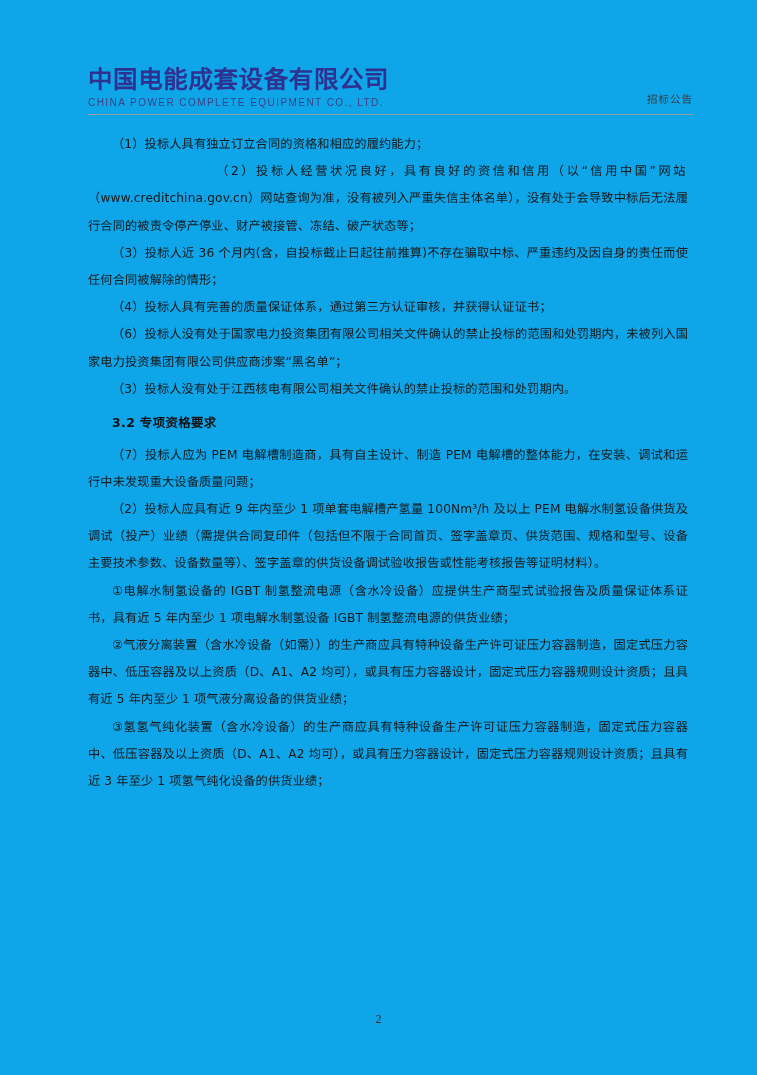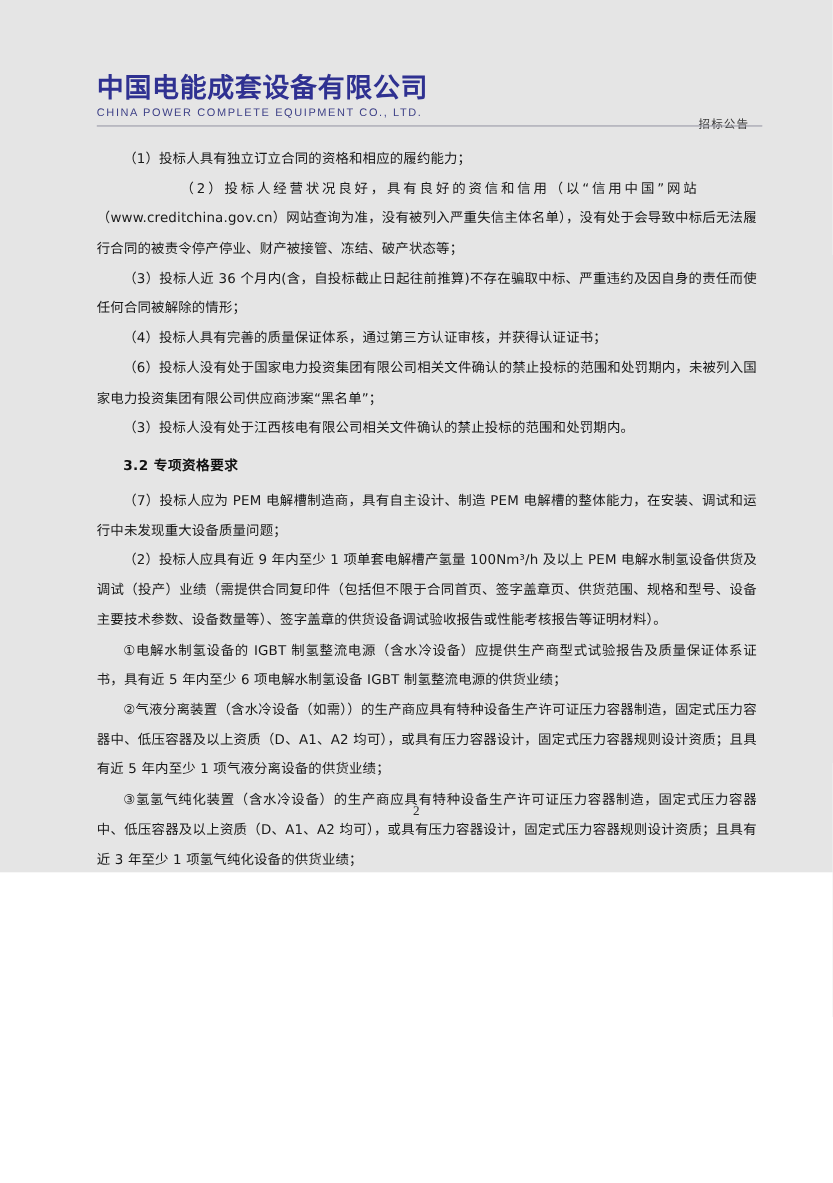--- a/index.html
+++ b/index.html
@@ -13,22 +13,22 @@
     background: #ffffff;
     font-family: "DejaVu Sans", "Liberation Sans", sans-serif;
     color: #1a1a1a;
     position: relative;
     overflow: hidden;
   }
 
   .page {
     position: relative;
     width: 757px;
-    height: 793px;
-    background: #e5e5e5;
+    height: 1075px;
+    background: #0ea5e9;
     box-sizing: border-box;
   }
 
   
   .page-header {
     position: absolute;
     left: 88px;
     top: 68px;
     width: 605px;
     height: 46px;
@@ -55,27 +55,26 @@
     font-size: 10px;
     font-weight: normal;
     letter-spacing: 1.45px;
     color: #3c3f86;
     margin-top: 4px;
     white-space: nowrap;
   }
 
   .header-doc-type {
     position: absolute;
-    right: 12px;
+    right: 0;
     top: 23px;
     font-size: 10.5px;
     letter-spacing: 1px;
     color: #3a3a3a;
     white-space: nowrap;
-    margin-top: 13px;
   }
 
   .header-rule {
     position: absolute;
     left: 88px;
     top: 114px;
     width: 605px;
     height: 0;
     border-top: 1.1px solid #9a9aa8;
   }
@@ -107,21 +106,21 @@
     color: #181818;
     margin: 0;
     text-align: justify;
     text-justify: inter-ideograph;
     text-indent: 24px;
     letter-spacing: 0.15px;
   }
 
   .para.wide-track {
     letter-spacing: 2.6px;
-    text-align: center;
+    text-align: right;
   }
 
   .para.no-indent {
     text-indent: 0;
   }
 
   .spacer-3 { height: 3px; }
 
   
   .page-footer {
@@ -163,21 +162,21 @@
     <p class="para">（4）投标人具有完善的质量保证体系，通过第三方认证审核，并获得认证证书；</p>
     <p class="para">（6）投标人没有处于国家电力投资集团有限公司相关文件确认的禁止投标的范围和处罚期内，未被列入国家电力投资集团有限公司供应商涉案“黑名单”；</p>
     <p class="para">（3）投标人没有处于江西核电有限公司相关文件确认的禁止投标的范围和处罚期内。</p>
 
     <div class="spacer-3"></div>
 
     <h2 class="section-heading tight-top">3.2 专项资格要求</h2>
 
     <p class="para">（7）投标人应为 PEM 电解槽制造商，具有自主设计、制造 PEM 电解槽的整体能力，在安装、调试和运行中未发现重大设备质量问题；</p>
     <p class="para">（2）投标人应具有近 9 年内至少 1 项单套电解槽产氢量 100Nm³/h 及以上 PEM 电解水制氢设备供货及调试（投产）业绩（需提供合同复印件（包括但不限于合同首页、签字盖章页、供货范围、规格和型号、设备主要技术参数、设备数量等）、签字盖章的供货设备调试验收报告或性能考核报告等证明材料）。</p>
-    <p class="para">①电解水制氢设备的 IGBT 制氢整流电源（含水冷设备）应提供生产商型式试验报告及质量保证体系证书，具有近 5 年内至少 6 项电解水制氢设备 IGBT 制氢整流电源的供货业绩；</p>
+    <p class="para">①电解水制氢设备的 IGBT 制氢整流电源（含水冷设备）应提供生产商型式试验报告及质量保证体系证书，具有近 5 年内至少 1 项电解水制氢设备 IGBT 制氢整流电源的供货业绩；</p>
     <p class="para">②气液分离装置（含水冷设备（如需））的生产商应具有特种设备生产许可证压力容器制造，固定式压力容器中、低压容器及以上资质（D、A1、A2 均可），或具有压力容器设计，固定式压力容器规则设计资质；且具有近 5 年内至少 1 项气液分离设备的供货业绩；</p>
     <p class="para">③氢氢气纯化装置（含水冷设备）的生产商应具有特种设备生产许可证压力容器制造，固定式压力容器中、低压容器及以上资质（D、A1、A2 均可），或具有压力容器设计，固定式压力容器规则设计资质；且具有近 3 年至少 1 项氢气纯化设备的供货业绩；</p>
 
   </div>
 
   <div class="page-footer">
     <span class="page-number">2</span>
   </div>
 
 </div>

